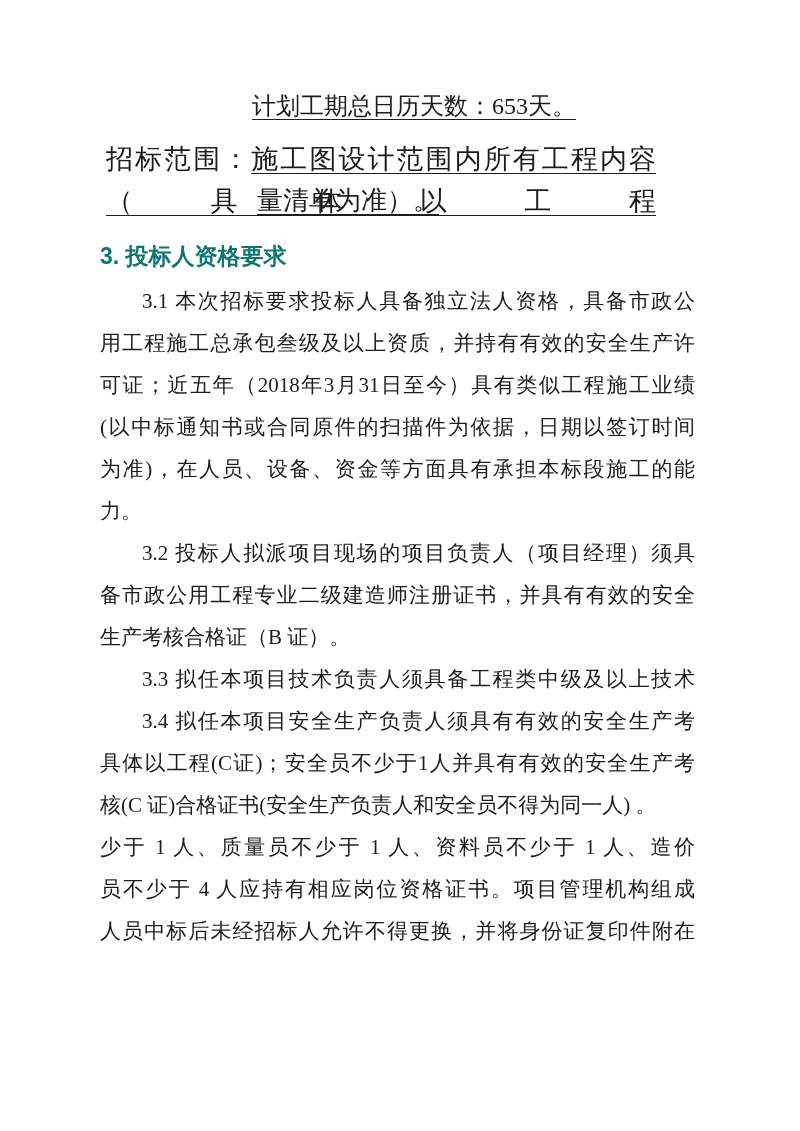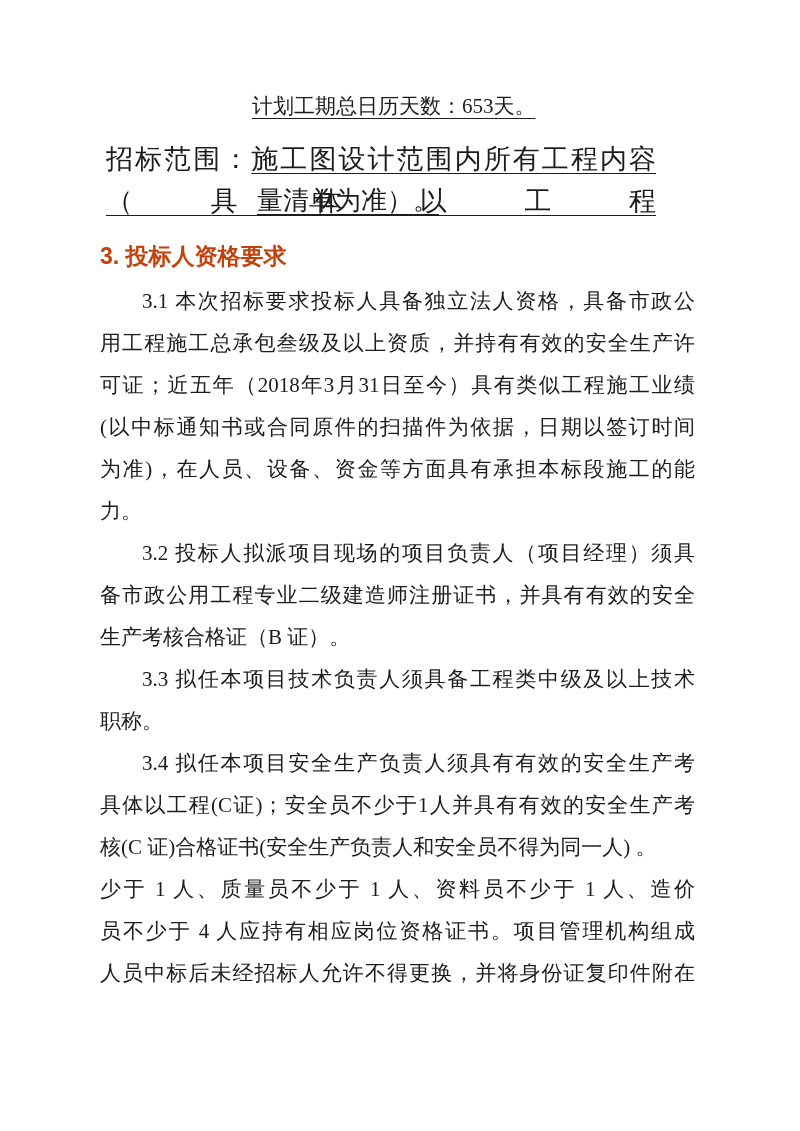--- a/index.html
+++ b/index.html
@@ -43,21 +43,21 @@
     text-underline-offset: 5px;
     text-decoration-thickness: 1px;
   }
   
   .duration-line {
     margin-top: 85px;
     margin-left: 252px;
     width: 420px;
     height: 42px;
     line-height: 42px;
-    font-size: 21px;
+    font-size: 24px;
     white-space: nowrap;
   }
   .scope-line1 {
     margin-top: 11px;
     margin-left: 106px;
     width: 550px;
     height: 42px;
     line-height: 42px;
     font-size: 27px;
     text-align: justify;
@@ -72,21 +72,21 @@
     white-space: nowrap;
   }
   .heading {
     margin-top: 13px;
     margin-left: 100px;
     height: 42px;
     line-height: 42px;
     font-size: 23px;
     font-weight: bold;
     font-family: "Liberation Sans", "DejaVu Sans", sans-serif;
-    color: #c2410c;
+    color: #0f766e;
   }
   .first-after-heading {
     margin-top: 3px;
   }
 </style>
 </head>
 <body>
 
 <div class="page">
 
@@ -109,21 +109,20 @@
   <div class="bline jl">可证；近五年（2018年3月31日至今）具有类似工程施工业绩</div>
   <div class="bline jl">(以中标通知书或合同原件的扫描件为依据，日期以签订时间</div>
   <div class="bline jl">为准)，在人员、设备、资金等方面具有承担本标段施工的能</div>
   <div class="bline">力。</div>
 
   <div class="bline jl indent">3.2 投标人拟派项目现场的项目负责人（项目经理）须具</div>
   <div class="bline jl">备市政公用工程专业二级建造师注册证书，并具有有效的安全</div>
   <div class="bline">生产考核合格证（B 证）。</div>
 
   <div class="bline jl indent">3.3 拟任本项目技术负责人须具备工程类中级及以上技术</div>
-  <div class="bline">职称。</div>
 
   <div class="bline jl indent">3.4 拟任本项目安全生产负责人须具有有效的安全生产考</div>
   <div class="bline jl">具体以工程(C证)；安全员不少于1人并具有有效的安全生产考</div>
   <div class="bline">核(C 证)合格证书(安全生产负责人和安全员不得为同一人) 。</div>
 
   <div class="bline jl">少于 1 人、质量员不少于 1 人、资料员不少于 1 人、造价</div>
   <div class="bline jl">员不少于 4 人应持有相应岗位资格证书。项目管理机构组成</div>
   <div class="bline jl">人员中标后未经招标人允许不得更换，并将身份证复印件附在</div>
 
 </div>

